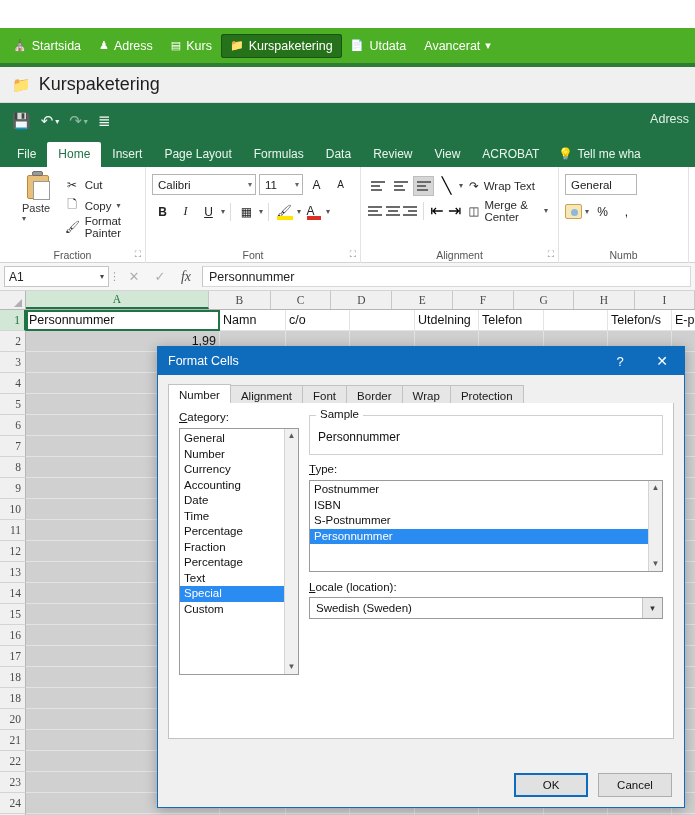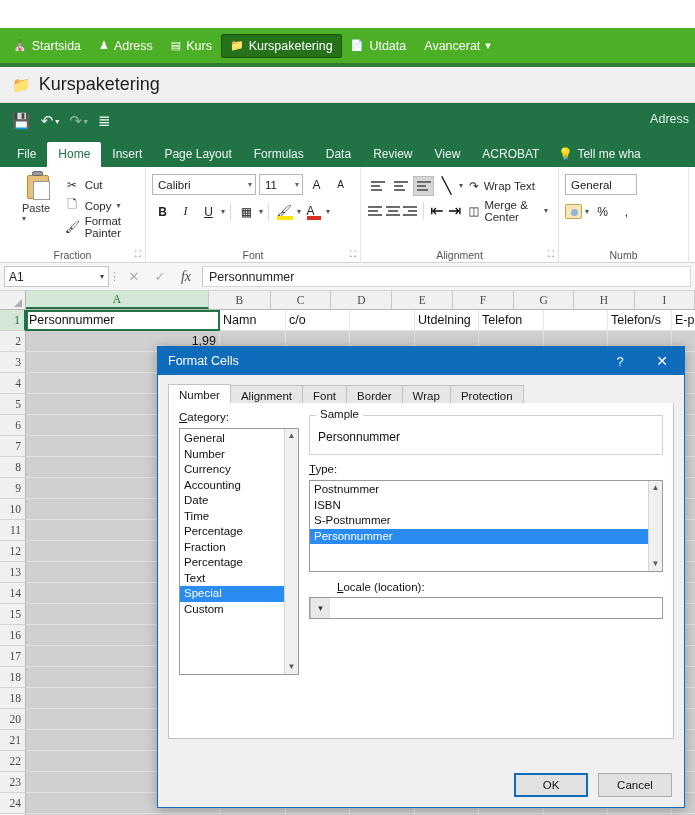--- a/index.html
+++ b/index.html
@@ -297,21 +297,21 @@
 
   .type-label { position: absolute; left: 140px; top: 60px; }
   .type-list {
     position: absolute; left: 140px; top: 77px; right: 10px; height: 92px;
     border: 1px solid #9a9a9a; background: #fff; display: flex;
   }
   .type-items { flex: 1; padding: 1px 0 0 0; }
   .type-item { font-size: 11.5px; color: #111; padding: 0 4px; line-height: 15.5px; }
   .type-item.sel { background: #2a8cf0; color: #fff; }
 
-  .locale-label { position: absolute; left: 140px; top: 178px; margin-left: 28px; }
+  .locale-label { position: absolute; left: 140px; top: 178px; }
   .locale-combo {
     position: absolute; left: 140px; top: 194px; right: 10px; height: 22px;
     border: 1px solid #9a9a9a; background: #fff; display: flex; align-items: center;
   }
   .locale-val { flex: 1; padding-left: 6px; font-size: 11.5px; color: #111; }
   .locale-btn {
     width: 20px; height: 20px; background: #e8e8e8; border-left: 1px solid #c4c4c4;
     display: flex; align-items: center; justify-content: center; font-size: 9px; color: #333;
   }
 
@@ -963,20 +963,21 @@
             <div class="type-item sel">Personnummer</div>
           </div>
         <div class="vscroll">
           <div class="vs-arrow">▲</div>
           <div class="vs-arrow">▼</div>
         </div>
       </div>
 
       <div class="lbl locale-label"><u>L</u><span>ocale (location):</span></div>
       <div class="locale-combo">
+        <span class="locale-val">Swedish (Sweden)</span>
         <span class="locale-btn">▾</span>
       </div>
 
     </div>
 
     <div class="dlg-buttons">
       <div class="dbtn default">
           <span>OK</span>
         </div>
       <div class="dbtn">

